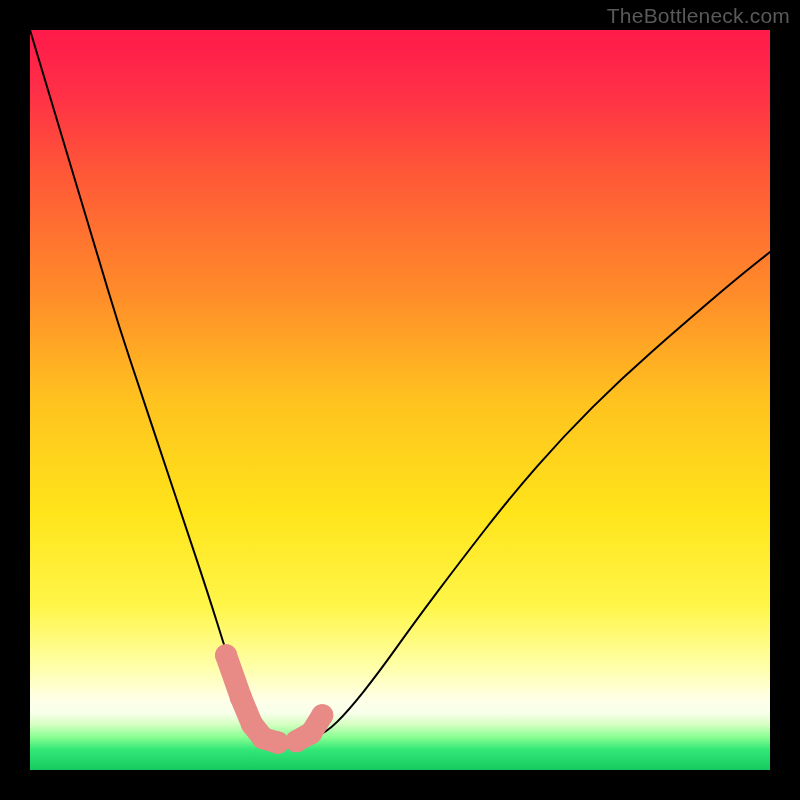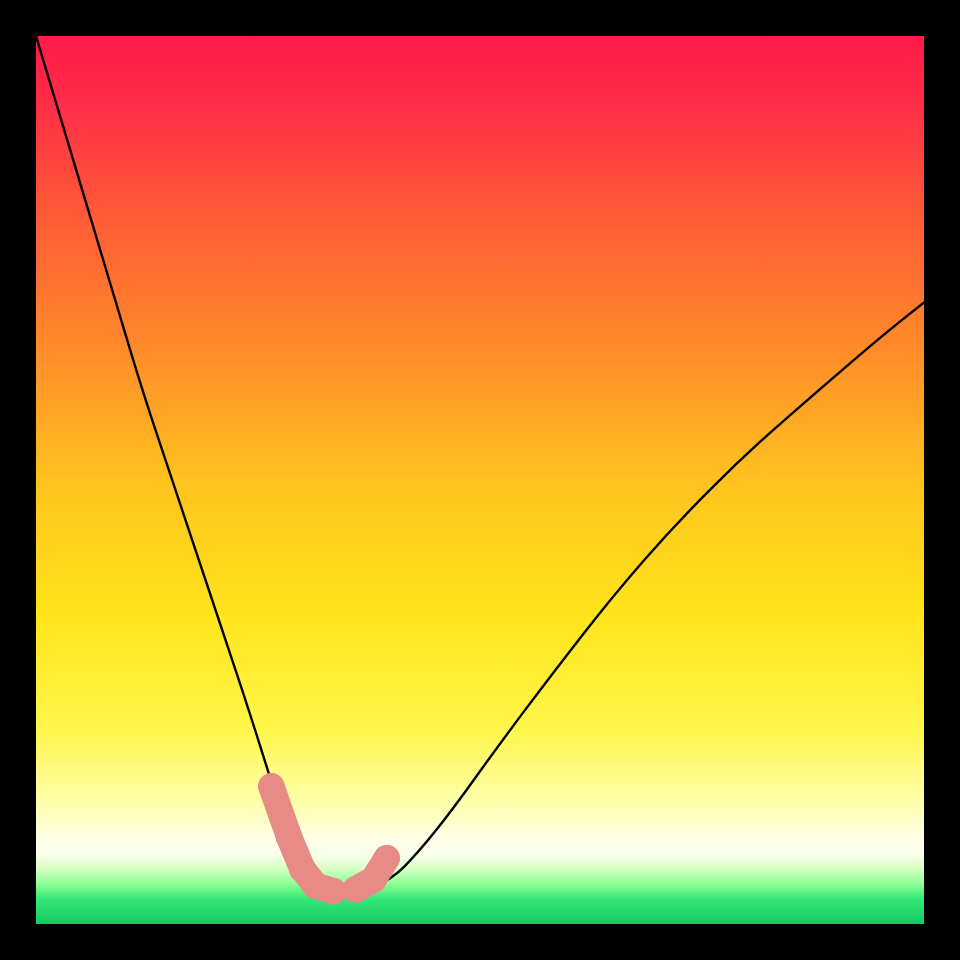--- a/index.html
+++ b/index.html
@@ -87,13 +87,14 @@
           <line x1="266.4" y1="711.14" x2="281.2" y2="703" stroke="#e88b87" stroke-width="22" stroke-linecap="round"></line>
           <circle cx="266.4" cy="711.14" r="11" fill="#e88b87"></circle>
           <line x1="281.2" y1="703" x2="292.3" y2="685.24" stroke="#e88b87" stroke-width="22" stroke-linecap="round"></line>
           <circle cx="281.2" cy="703" r="11" fill="#e88b87"></circle>
           <circle cx="292.3" cy="685.24" r="11" fill="#e88b87"></circle>
         </g>
     </svg>
 
   </div>
 
+  <div class="watermark">TheBottleneck.com</div>
 </div>
 
 </body></html>

